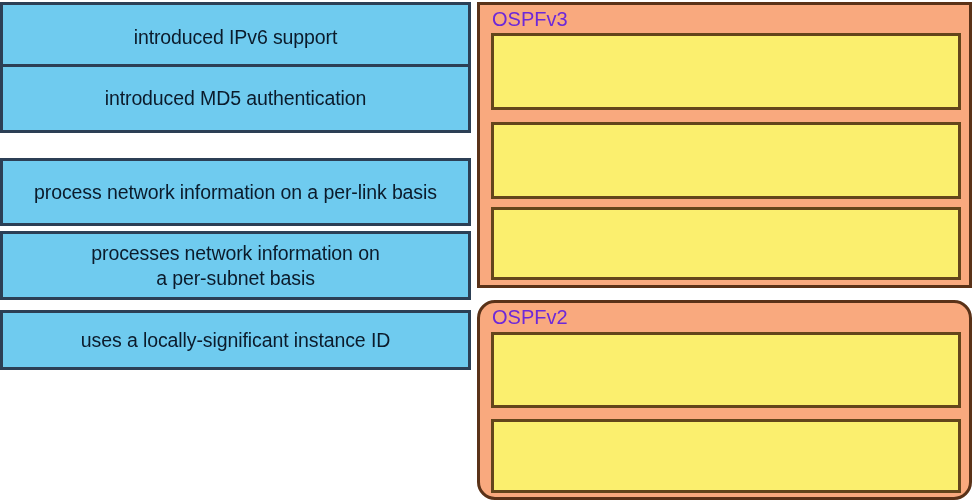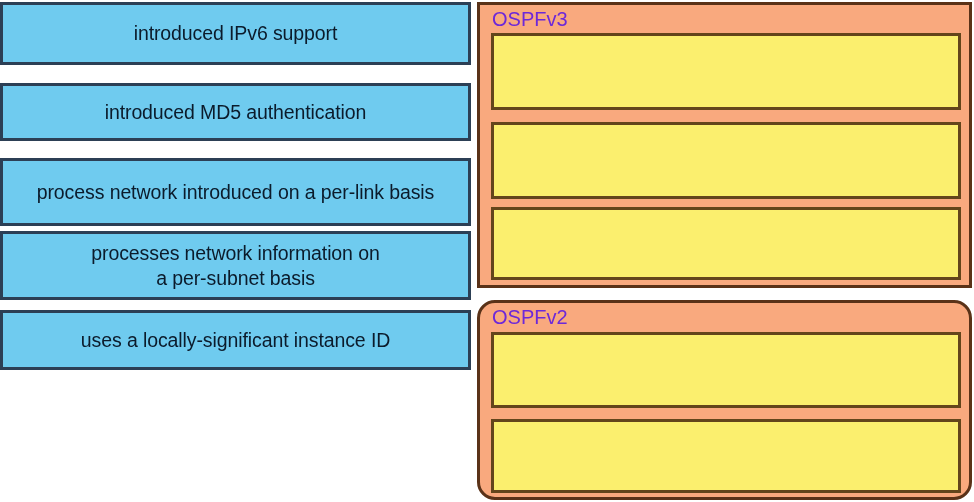--- a/index.html
+++ b/index.html
@@ -50,22 +50,22 @@
     user-select: none;
     padding: 0 6px;
   }
 
   .source-tile span {
     display: block;
     white-space: pre-line;
   }
 
   
-  .tile-0 { top: 2px;   width: 471px; height: 63px;  }
-  .tile-1 { top: 83px;  width: 471px; height: 58px;  }
+  .tile-0 { top: 2px;   width: 471px; height: 70px;  }
+  .tile-1 { top: 64px;  width: 471px; height: 69px;  }
   .tile-2 { top: 158px; width: 471px; height: 68px;  }
   .tile-3 { top: 231px; width: 471px; height: 69px;  }
   .tile-4 { top: 310px; width: 471px; height: 60px;  }
 
   
   .tile-2 { font-size: 19.5px; }
 
   
   .target-panel {
     position: absolute;
@@ -124,21 +124,21 @@
 
     <div class="source-tile tile-0">
       <span>introduced IPv6 support</span>
     </div>
 
     <div class="source-tile tile-1">
       <span>introduced MD5 authentication</span>
     </div>
 
     <div class="source-tile tile-2">
-      <span>process network introduced on a per-link basis</span>
+      <span>process network information on a per-link basis</span>
     </div>
 
     <div class="source-tile tile-3">
       <span>processes network information on
 a per-subnet basis</span>
     </div>
 
     <div class="source-tile tile-4">
       <span>uses a locally-significant instance ID</span>
     </div>

